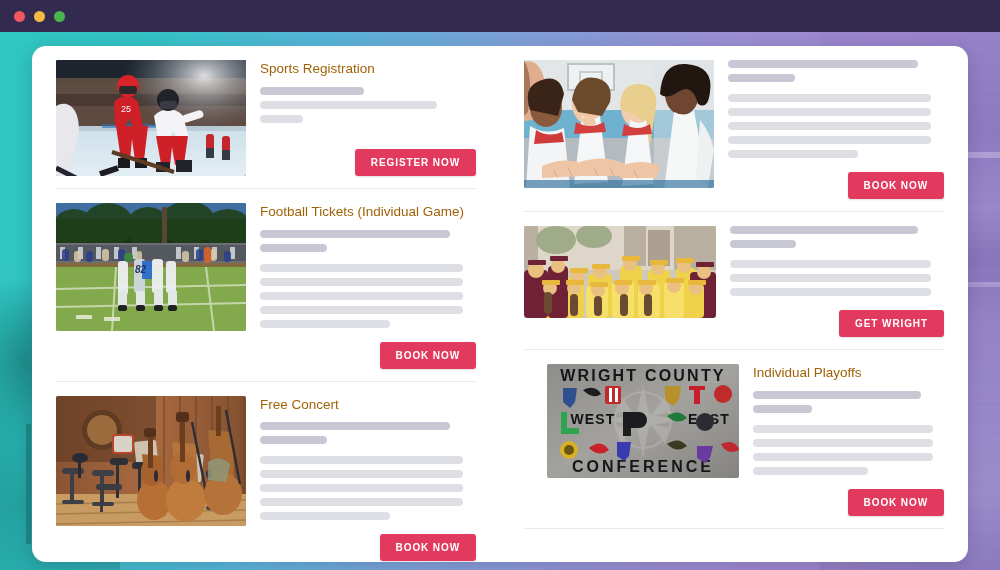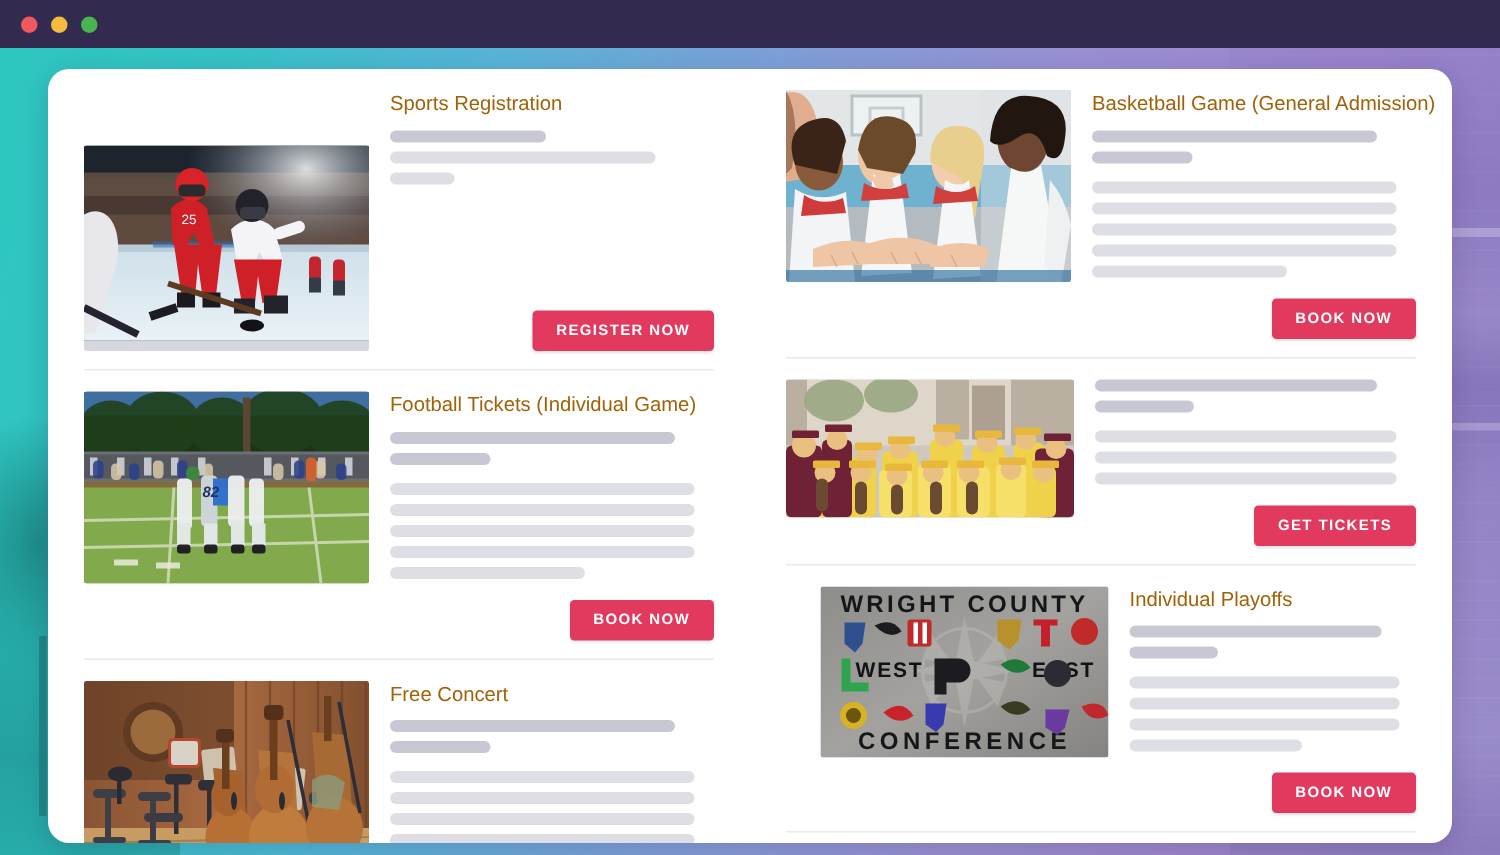--- a/index.html
+++ b/index.html
@@ -211,21 +211,21 @@
 
   <div class="page-bg">
     <div class="bg-photo left"></div>
     <div class="bg-photo right"></div>
   </div>
 
   <div class="content-card">
     <div class="columns">
       <div class="col left" id="col-left">
           <div class="event">
-            <div class="thumb" style="width: 190px; height: 137px; margin-top: 37px;">
+            <div class="thumb" style="width: 190px; height: 116px;">
               <svg width="190" height="130" viewBox="0 0 190 130">
 <defs>
                   <linearGradient id="hkIce" x1="0" y1="0" x2="0" y2="1">
                     <stop offset="0" stop-color="#cfe0ea"></stop>
                     <stop offset="1" stop-color="#e9f2f6"></stop>
                   </linearGradient>
 <radialGradient id="hkGlow" cx="0.78" cy="0.12" r="0.42">
                     <stop offset="0" stop-color="#ffffff"></stop>
                     <stop offset="1" stop-color="#6d7e92" stop-opacity="0"></stop>
                   </radialGradient>
@@ -541,21 +541,20 @@
 <path d="M30 110 l4 8"></path>
                   <path d="M44 108 l4 8"></path>
                   <path d="M70 108 l4 8"></path>
                   <path d="M86 108 l4 8"></path>
                   <path d="M110 110 l4 8"></path>
 </g>
 <rect y="120" width="190" height="8" fill="#2e6f9e" opacity=".65"></rect>
 </svg>
             </div>
             <div class="details">
-              <div class="event-title">Basketball Game (General Admission)</div>
               <div class="skel dark" style="width: 88%;"></div>
               <div class="skel dark" style="width: 31%;"></div>
               <div class="skel-gap"></div>
               <div class="skel" style="width: 94%;"></div>
               <div class="skel" style="width: 94%;"></div>
               <div class="skel" style="width: 94%;"></div>
               <div class="skel" style="width: 94%;"></div>
               <div class="skel" style="width: 60%;"></div>
               <div class="btn-row">
                 <button class="btn">BOOK NOW</button>
@@ -648,21 +647,21 @@
 </svg>
             </div>
             <div class="details">
               <div class="skel dark" style="width: 88%;"></div>
               <div class="skel dark" style="width: 31%;"></div>
               <div class="skel-gap"></div>
               <div class="skel" style="width: 94%;"></div>
               <div class="skel" style="width: 94%;"></div>
               <div class="skel" style="width: 94%;"></div>
               <div class="btn-row">
-                <button class="btn">GET TICKETS</button>
+                <button class="btn">GET WRIGHT</button>
               </div>
             </div>
           </div>
           <div class="event">
             <div class="thumb" style="width: 192px; height: 114px; margin-left: 23px;">
               <svg width="192" height="114" viewBox="0 0 192 114">
 <defs>
                   <linearGradient id="cfBg" x1="0" y1="0" x2="1" y2="1">
                     <stop offset="0" stop-color="#8e8d8a"></stop>
                     <stop offset=".5" stop-color="#a3a29e"></stop>

